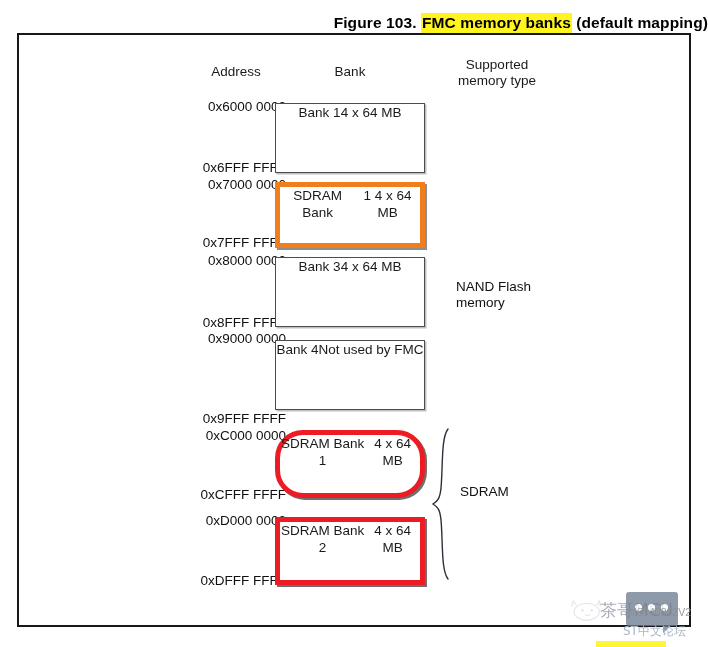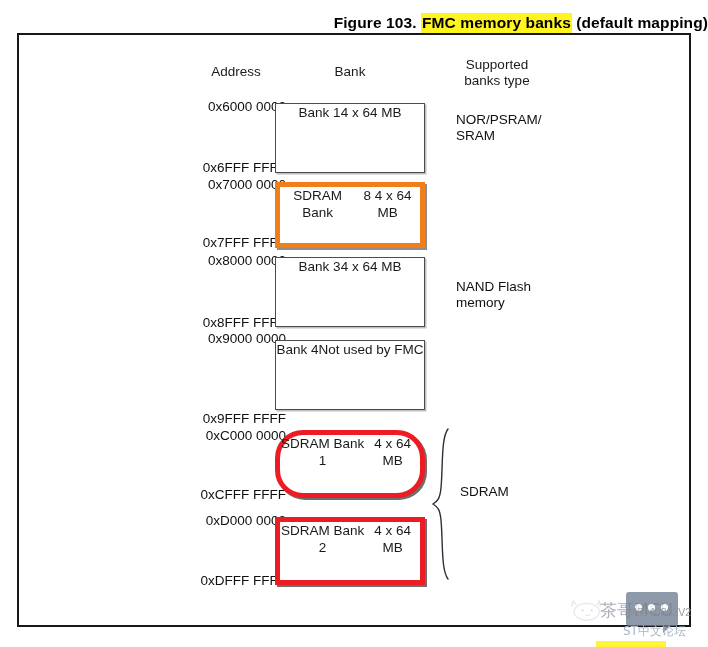--- a/index.html
+++ b/index.html
@@ -222,21 +222,21 @@
   <div id="figure-title">
     <span>Figure 103. </span><span class="hl">FMC memory banks</span><span> (default mapping)</span>
   </div>
 
   <div id="figure-frame"></div>
 
   <div class="col-head" id="head-address">Address</div>
   <div class="col-head" id="head-bank">Bank</div>
   <div class="col-head" id="head-memtype">
     <span>Supported</span><br>
-    <span>banks type</span>
+    <span>memory type</span>
   </div>
 
   <div id="address-column">
       <div class="addr" style="top: 99px;">0x6000 0000</div>
       <div class="addr" style="top: 160px;">0x6FFF FFFF</div>
       <div class="addr" style="top: 177px;">0x7000 0000</div>
       <div class="addr" style="top: 235px;">0x7FFF FFFF</div>
       <div class="addr" style="top: 253px;">0x8000 0000</div>
       <div class="addr" style="top: 315px;">0x8FFF FFFF</div>
       <div class="addr" style="top: 331px;">0x9000 0000</div>
@@ -247,44 +247,40 @@
       <div class="addr" style="top: 573px;">0xDFFF FFFF</div>
     </div>
 
   <div id="bank-column">
       <div class="bank-box plain" style="top: 103px; height: 70px;">
         <span class="bank-line">Bank 1</span>
         <span class="bank-line">4 x 64 MB</span>
       </div>
       <div class="bank-box orange" style="top: 182px; height: 66px;">
         <span class="bank-line">SDRAM Bank</span>
-        <span class="bank-line">8 4 x 64 MB</span>
+        <span class="bank-line">1 4 x 64 MB</span>
       </div>
       <div class="bank-box plain" style="top: 257px; height: 70px;">
         <span class="bank-line">Bank 3</span>
         <span class="bank-line">4 x 64 MB</span>
       </div>
       <div class="bank-box plain" style="top: 340px; height: 70px;">
         <span class="bank-line">Bank 4</span>
         <span class="bank-line">Not used by FMC</span>
       </div>
       <div class="bank-box red" style="top: 430px; height: 68px; border-radius: 28px;">
         <span class="bank-line">SDRAM Bank 1</span>
         <span class="bank-line">4 x 64 MB</span>
       </div>
       <div class="bank-box red" style="top: 517px; height: 68px;">
         <span class="bank-line">SDRAM Bank 2</span>
         <span class="bank-line">4 x 64 MB</span>
       </div>
     </div>
 
-  <div class="memtype" id="memtype-nor">
-    <span>NOR/PSRAM/</span><br>
-    <span>SRAM</span>
-  </div>
   <div class="memtype" id="memtype-nand">
     <span>NAND Flash</span><br>
     <span>memory</span>
   </div>
 
   <div id="sdram-brace">
     <svg width="26" height="152" viewBox="0 0 26 152" fill="none">
       <path d="M16 1 C9 10, 11 38, 9 60 C8 70, 6 73, 1 76 C6 79, 8 82, 9 92 C11 114, 9 142, 16 151" stroke="#2b2f3a" stroke-width="1.4" fill="none" stroke-linecap="round"></path>
     </svg>
   </div>

